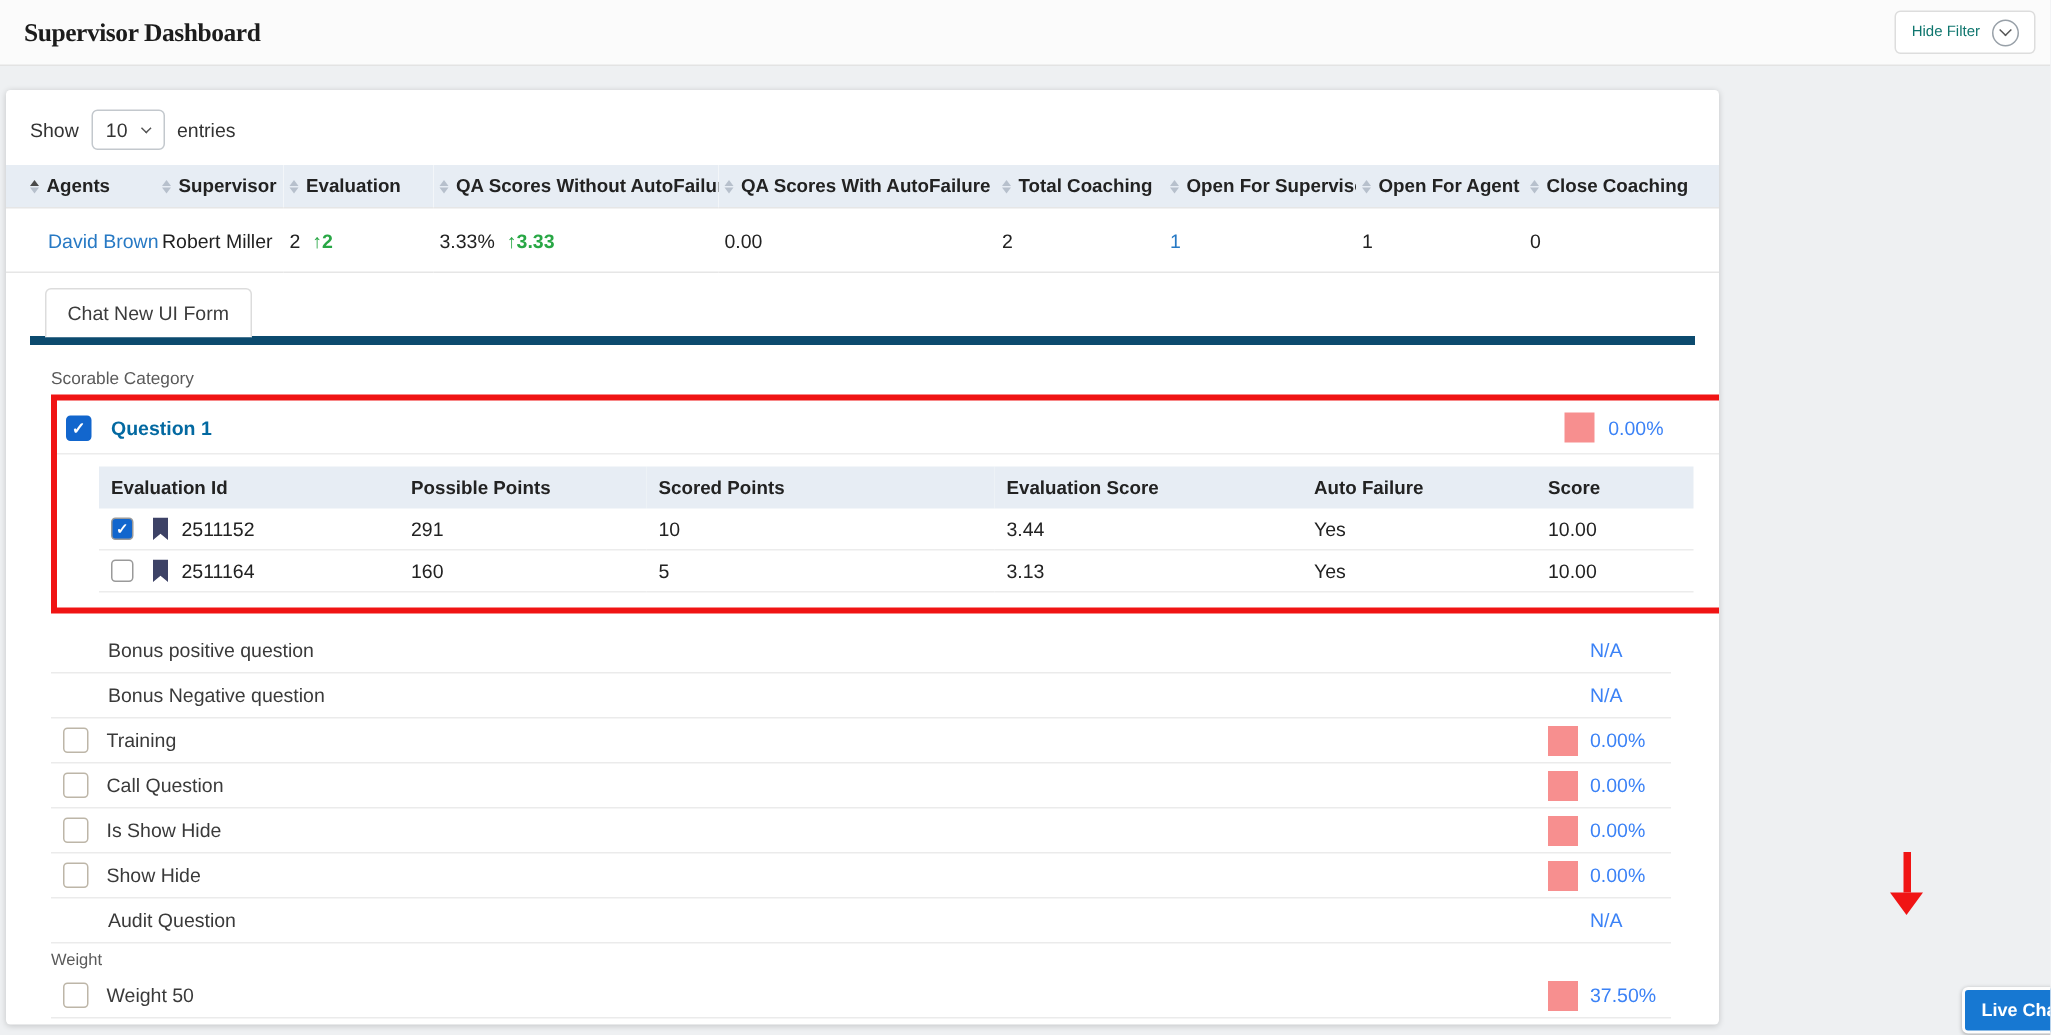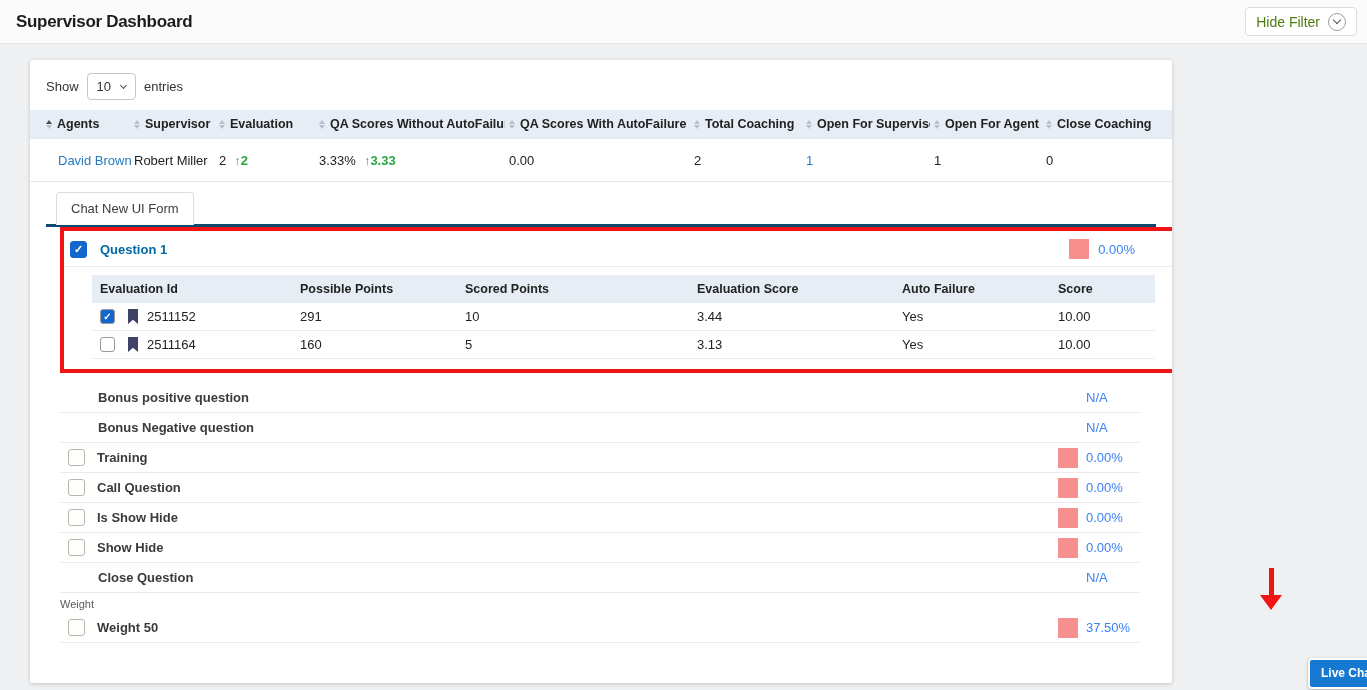--- a/index.html
+++ b/index.html
@@ -1,28 +1,28 @@
 <!DOCTYPE html>
 <html><head>
 <meta charset="utf-8">
 <style>
   * { margin:0; padding:0; box-sizing:border-box; }
   html,body { font-family:"Liberation Sans", sans-serif; background:#eef0f2; }
   .page { position:relative; width:1367px; height:690px; overflow:hidden; background:#eef0f2; }
 
   
   .topbar { position:absolute; top:0; left:0; width:100%; height:44px; background:#fbfbfb; border-bottom:1px solid #e3e3e3; display:flex; align-items:center; justify-content:space-between; padding:0 10px 0 16px; }
-  .page-title { font-size:17px; font-weight:bold; color:#1c1c1c; letter-spacing:-0.3px; }
+  .page-title { font-size:17px; font-weight:bold; color:#1c1c1c; letter-spacing:-0.3px;font-family:Liberation Serif, serif; }
   .hide-filter { display:inline-flex; align-items:center; gap:8px; background:#fff; border:1px solid #ddd; border-radius:4px; height:29px; padding:0 10px; cursor:pointer; }
-  .hide-filter .hf-label { color:#4d7c0f; font-size:14px; }
+  .hide-filter .hf-label { color:#0f766e; font-size:10px; }
   .chev-circle { width:18px; height:18px; border:1px solid #98a0a8; border-radius:50%; display:inline-flex; align-items:center; justify-content:center; }
   .chev { width:6px; height:6px; border-right:1.6px solid #555; border-bottom:1.6px solid #555; transform:rotate(45deg); margin-top:-3px; }
 
   
-  .card { position:absolute; left:30px; top:60px; width:1142px; height:623px; background:#fff; border-radius:3px; box-shadow:0 1px 4px rgba(0,0,0,.18); overflow:hidden; }
+  .card { position:absolute; left:4px; top:60px; width:1142px; height:623px; background:#fff; border-radius:3px; box-shadow:0 1px 4px rgba(0,0,0,.18); overflow:hidden; }
 
   
   .controls { display:flex; align-items:center; justify-content:space-between; padding:13px 16px 10px 16px; }
   .show-group { display:flex; align-items:center; gap:8px; font-size:13px; color:#333; }
   .page-size { display:inline-flex; align-items:center; gap:10px; border:1px solid #c3c8cd; border-radius:4px; height:27px; padding:0 9px; font-size:13px; color:#333; background:#fff; cursor:pointer; }
   .page-size .chev { width:5px; height:5px; margin-top:-2px; }
   .search-group { display:flex; align-items:center; gap:8px; font-size:13px; color:#333; }
   .search-input { width:216px; height:30px; border:1px solid #c3c8cd; border-radius:3px; padding:0 8px; font-size:13px; font-family:"Liberation Sans",sans-serif; }
 
   
@@ -36,21 +36,21 @@
   .sort .s-up { border-bottom:4.5px solid #b7c0cc; }
   .sort .s-dn { border-top:4.5px solid #b7c0cc; }
   .sort .s-up.active { border-bottom-color:#4a4a4a; }
   .link { color:#2779c4; cursor:pointer; }
   .delta { color:#28a745; font-weight:bold; margin-left:8px; }
   .badge { display:inline-flex; align-items:center; justify-content:center; min-width:21px; height:20px; border-radius:4px; color:#fff; font-size:12px; font-weight:bold; padding:0 4px; }
   .badge.red { background:#e2183d; margin-right:10px; }
   .badge.green { background:#28c52e; }
 
   
-  .tabbar { margin:10px 16px 0 16px; border-bottom:3px solid #0c4a6e;padding-left:10px; }
+  .tabbar { margin:10px 16px 0 16px; border-bottom:6px solid #0c4a6e;padding-left:10px; }
   .tab { display:inline-block; background:#fff; border:1px solid #dcdcdc; border-bottom:1px solid #fff; border-radius:4px 4px 0 0; padding:8px 14px; font-size:13px; color:#3c3c3c; margin-bottom:-1px; cursor:pointer; }
 
   
   .section-label { font-size:11.5px; color:#5a5a5a; margin:17px 0 4px 30px; }
 
   
   .highlight { margin-left:30px; width:1125px; border:4px solid #f01414; background:#fff; }
   .q1row { display:flex; align-items:center; padding:8px 0 7px 6px; border-bottom:1px solid #ececec; }
   .q1row .qlabel { font-size:13px; font-weight:bold; color:#0369a1; margin-left:13px; }
   .q1row .right-group { margin-left:auto; margin-right:46px; display:flex; align-items:center; gap:9px; }
@@ -66,21 +66,21 @@
   table.evals th { background:#e7edf4; font-size:12.5px; font-weight:bold; color:#222; text-align:left; padding:7px 8px; }
   table.evals td { font-size:13px; color:#222; padding:6px 8px; border-bottom:1px solid #ececec; }
   .idcell { display:flex; align-items:center; gap:8px; }
   .bookmark { margin-left:4px; display:inline-flex; }
 
   
   .qlist { margin-left:30px; width:1080px; }
   .qrow { display:flex; align-items:center; min-height:30px; border-bottom:1px solid #ebebeb; padding-left:8px; }
   .qrow.no-cb { padding-left:38px; }
   .qrow .cb { margin-right:12px; }
-  .qrow .qname { font-size:13px; font-weight:bold; color:#3a3a3a; }
+  .qrow .qname { font-size:13px; font-weight:normal; color:#3a3a3a; }
   .qrow .right-col { margin-left:auto; width:82px; display:flex; align-items:center; gap:8px; }
   .swatch-ph { width:20px; height:20px; visibility:hidden; }
   .weight-label { font-size:11px; color:#5a5a5a; margin:5px 0 3px 14px; }
 
   
   .red-arrow { position:absolute; left:1259px; top:568px; width:24px; display:flex; flex-direction:column; align-items:center; }
   .red-arrow .stem { width:5px; height:27px; background:#f01414; }
   .red-arrow .head { width:0; height:0; border-left:11px solid transparent; border-right:11px solid transparent; border-top:15px solid #f01414; }
   .initiate-btn { position:absolute; left:1216px; top:631px; height:32px; padding:0 14px; background:#1c4f9c; color:#fff; font-size:13px; font-family:"Liberation Sans",sans-serif; border:none; box-shadow:0 0 0 4px #f01414; cursor:pointer; }
   .live-chat { position:absolute; left:1308px; top:658px; background:#1778d2; color:#fff; font-size:12px; font-weight:bold; padding:6px 11px 7px 11px; border-radius:4px; border:2px solid #fdfdfd; box-shadow:0 1px 3px rgba(0,0,0,.3); cursor:pointer; white-space:nowrap; }
@@ -189,20 +189,21 @@
           <td><span>00:05</span></td>
           <td><span class="badge red">2</span><span class="badge green">0</span></td>
         </tr>
       </tbody>
     </table>
 
     <div class="tabbar">
       <span class="tab">Chat New UI Form</span>
     </div>
 
+    <div class="section-label">Scorable Category</div>
 
     <div class="highlight">
       <div class="q1row">
         <span class="cb checked">
             <span>✓</span>
           </span>
         <span class="qlabel">Question 1</span>
         <span class="right-group">
           <span class="swatch"></span>
           <span class="score-val">0.00%</span>
@@ -312,21 +313,21 @@
       </div>
       <div class="qrow">
         <span class="cb"></span>
         <span class="qname">Show Hide</span>
         <span class="right-col">
             <span class="swatch"></span>
             <span class="score-val">0.00%</span>
           </span>
       </div>
       <div class="qrow no-cb">
-        <span class="qname">Close Question</span>
+        <span class="qname">Audit Question</span>
         <span class="right-col">
             <span class="swatch-ph"></span>
             <span class="score-val">N/A</span>
           </span>
       </div>
 
       <div class="weight-label" style="margin-left:0;">Weight</div>
       <div class="qrow">
         <span class="cb"></span>
         <span class="qname">Weight 50</span>

